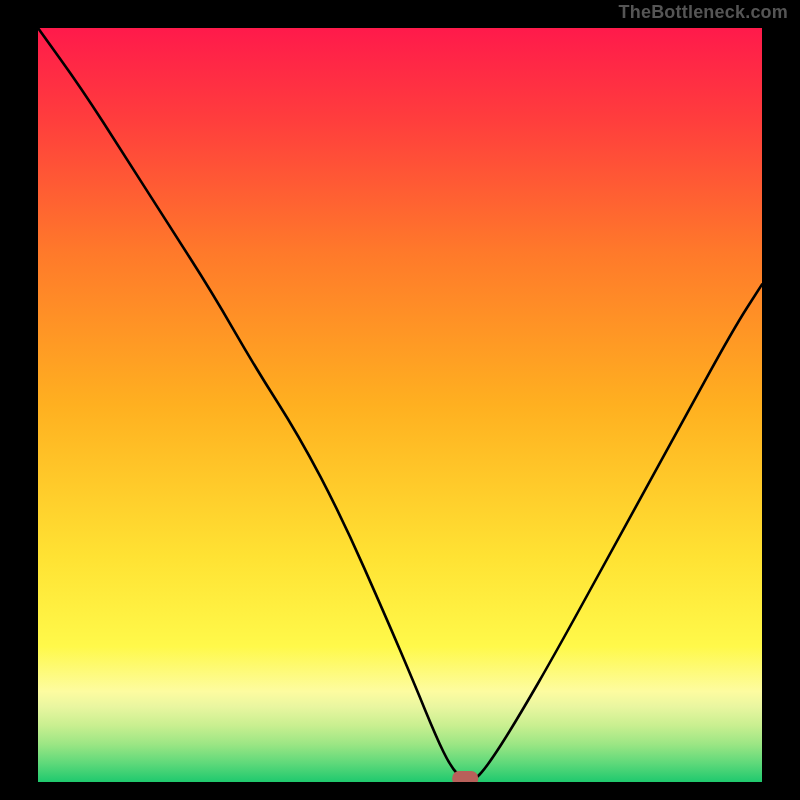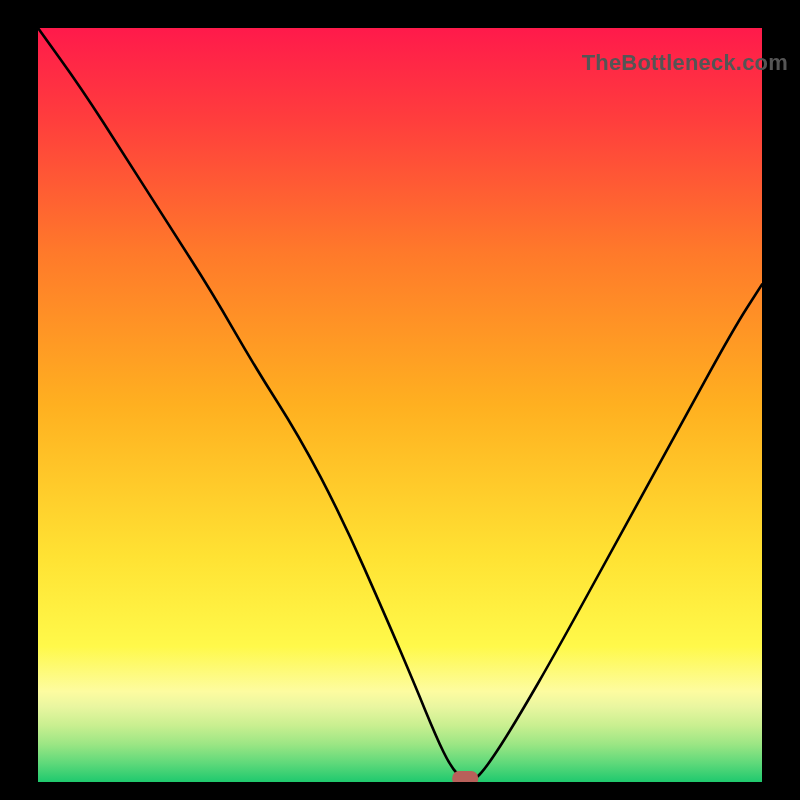--- a/index.html
+++ b/index.html
@@ -15,25 +15,24 @@
     position: relative;
     width: 800px;
     height: 800px;
     background: #000;
   }
   .attribution {
     position: absolute;
     top: 2px;
     right: 12px;
     color: #555;
-    font-size: 22px;
+    font-size: 18px;
     font-weight: 600;
     letter-spacing: 0.2px;
     z-index: 40;
-    margin-top: 48px;
   }
   
   .plot {
     position: absolute;
     left: 38px;
     right: 38px;
     top: 28px;
     bottom: 18px;
     overflow: hidden;
   }

